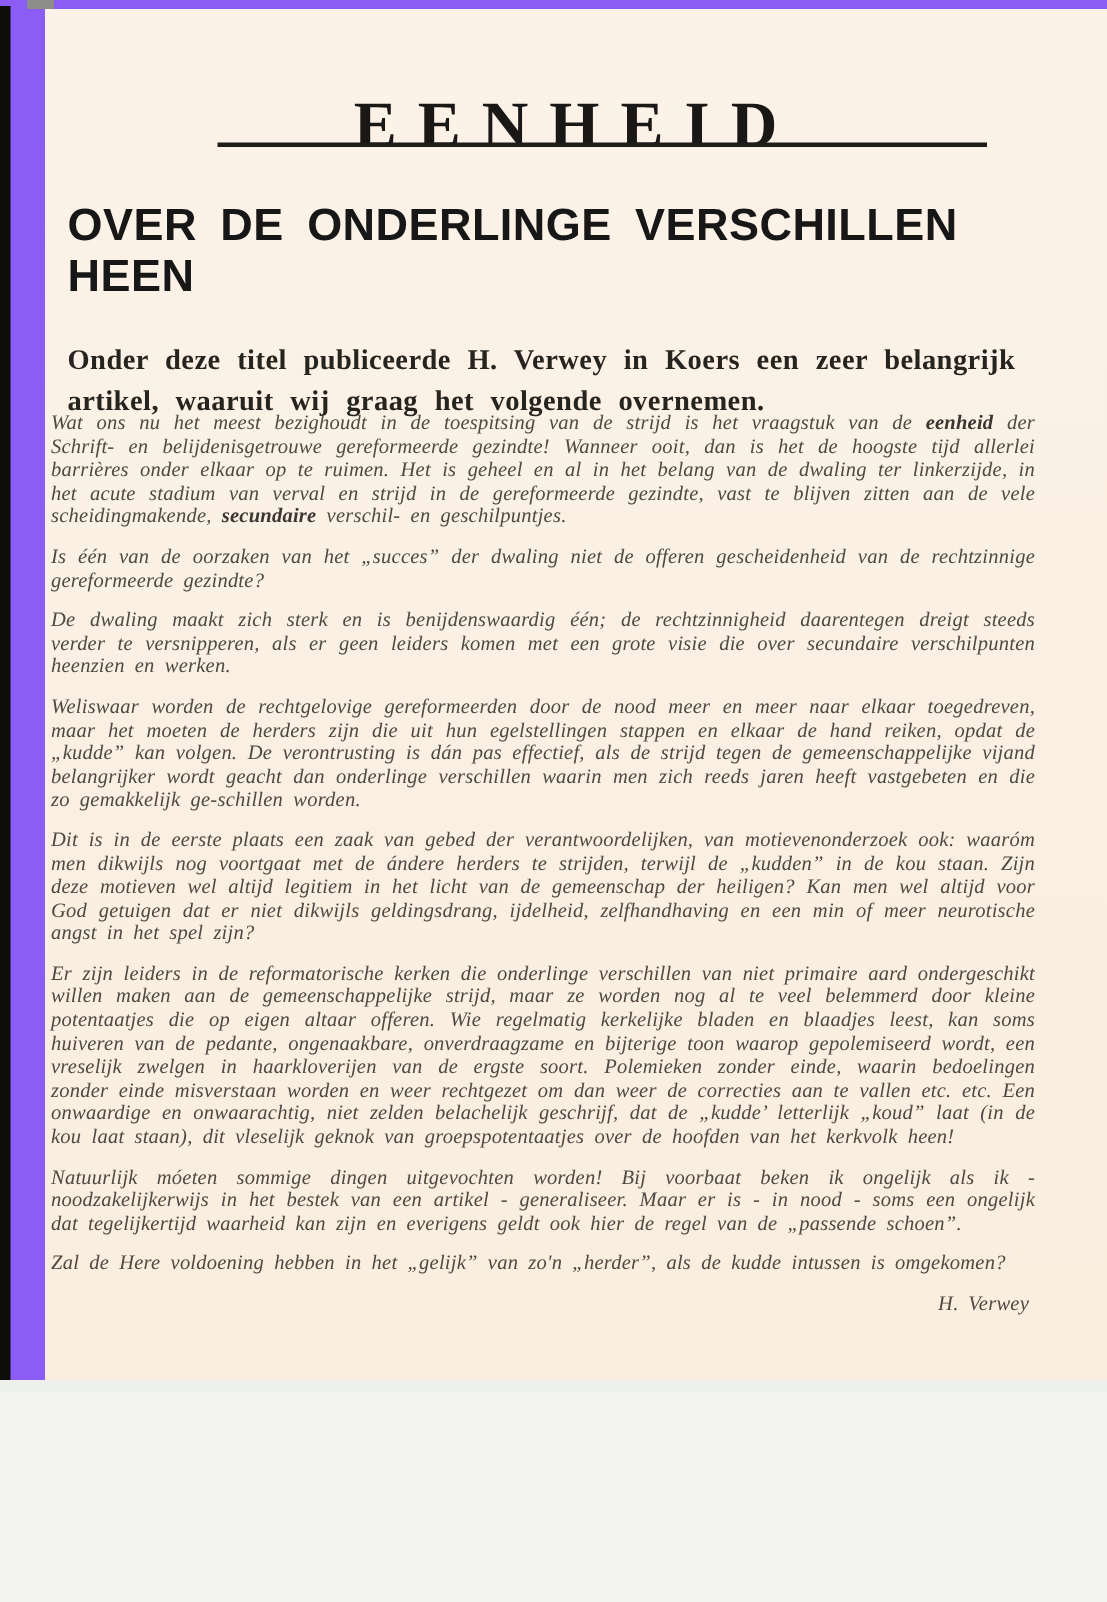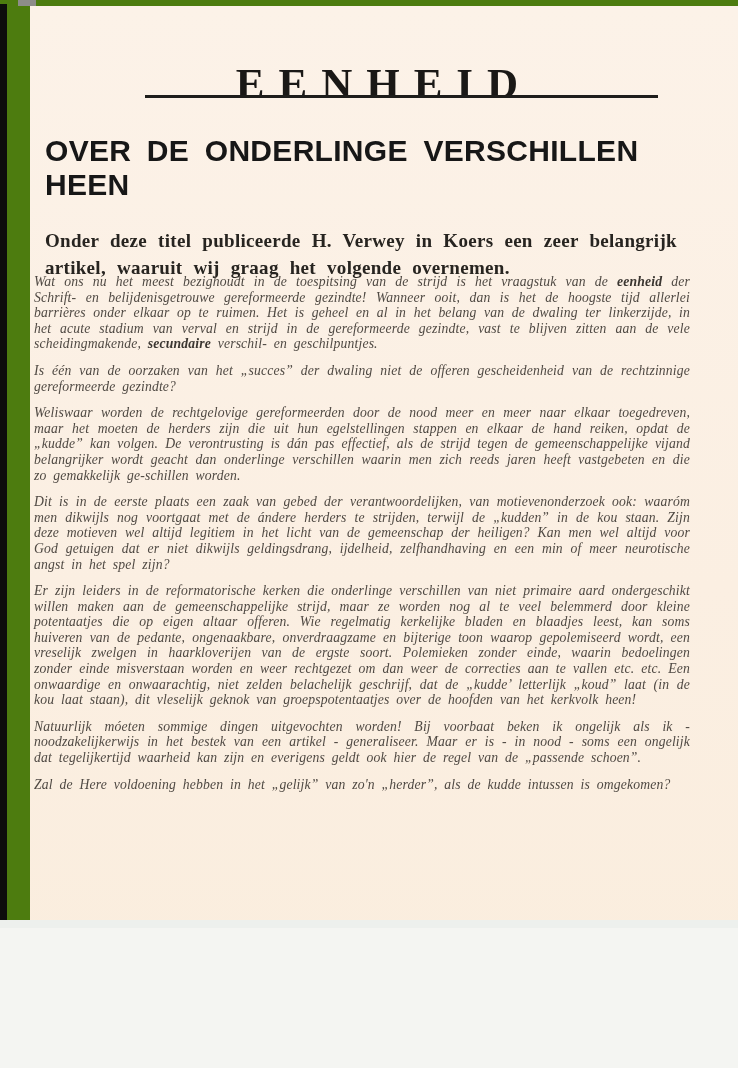--- a/index.html
+++ b/index.html
@@ -3,21 +3,21 @@
 <meta charset="utf-8">
 <style>
   html, body { margin:0; padding:0; }
   body {
     width:738px; height:1068px;
     font-family:"Liberation Serif", serif;
     background:#f4f5f2;
   }
   .canvas {
     position:relative; width:738px; height:928px;
-    background:#4d7c0f; overflow:hidden;
+    background:#8b5cf6; overflow:hidden;
   }
   
   .page {
     position:absolute; left:30px; top:6px; width:708px; height:1054px;
     background:linear-gradient(180deg,#fcf2e8 0%, #fbefe2 55%, #faeddd 100%);
   }
   
   .scan-bar {
     position:absolute; left:0; top:4px; width:7px; height:1028px;
     background:#0d0d0c;
@@ -87,26 +87,28 @@
     <div class="title-rule"></div>
 
     <h2 class="headline">OVER DE ONDERLINGE VERSCHILLEN HEEN</h2>
 
     <p class="intro">Onder deze titel publiceerde H. Verwey in Koers een zeer belangrijk artikel, waaruit wij graag het volgende overnemen.</p>
 
     <div class="article">
       <p><span>Wat ons nu het meest bezighoudt in de toespitsing van de strijd is het vraagstuk van de </span><span class="b">eenheid</span><span> der Schrift- en belijdenisgetrouwe gereformeerde gezindte! Wanneer ooit, dan is het de hoogste tijd allerlei barrières onder elkaar op te ruimen. Het is geheel en al in het belang van de dwaling ter linkerzijde, in het acute stadium van verval en strijd in de gereformeerde gezindte, vast te blijven zitten aan de vele scheidingmakende, </span><span class="b">secundaire</span><span> verschil- en geschilpuntjes.</span></p>
 
       <p>Is één van de oorzaken van het „succes” der dwaling niet de offeren gescheidenheid van de rechtzinnige gereformeerde gezindte?</p>
+      <p>De dwaling maakt zich sterk en is benijdenswaardig één; de rechtzinnigheid daarentegen dreigt steeds verder te versnipperen, als er geen leiders komen met een grote visie die over secundaire verschilpunten heenzien en werken.</p>
       <p>Weliswaar worden de rechtgelovige gereformeerden door de nood meer en meer naar elkaar toegedreven, maar het moeten de herders zijn die uit hun egelstellingen stappen en elkaar de hand reiken, opdat de „kudde” kan volgen. De verontrusting is dán pas effectief, als de strijd tegen de gemeenschappelijke vijand belangrijker wordt geacht dan onderlinge verschillen waarin men zich reeds jaren heeft vastgebeten en die zo gemakkelijk ge-schillen worden.</p>
       <p>Dit is in de eerste plaats een zaak van gebed der verantwoordelijken, van motievenonderzoek ook: waaróm men dikwijls nog voortgaat met de ándere herders te strijden, terwijl de „kudden” in de kou staan. Zijn deze motieven wel altijd legitiem in het licht van de gemeenschap der heiligen? Kan men wel altijd voor God getuigen dat er niet dikwijls geldingsdrang, ijdelheid, zelfhandhaving en een min of meer neurotische angst in het spel zijn?</p>
       <p>Er zijn leiders in de reformatorische kerken die onderlinge verschillen van niet primaire aard ondergeschikt willen maken aan de gemeenschappelijke strijd, maar ze worden nog al te veel belemmerd door kleine potentaatjes die op eigen altaar offeren. Wie regelmatig kerkelijke bladen en blaadjes leest, kan soms huiveren van de pedante, ongenaakbare, onverdraagzame en bijterige toon waarop gepolemiseerd wordt, een vreselijk zwelgen in haarkloverijen van de ergste soort. Polemieken zonder einde, waarin bedoelingen zonder einde misverstaan worden en weer rechtgezet om dan weer de correcties aan te vallen etc. etc. Een onwaardige en onwaarachtig, niet zelden belachelijk geschrijf, dat de „kudde’ letterlijk „koud” laat (in de kou laat staan), dit vleselijk geknok van groepspotentaatjes over de hoofden van het kerkvolk heen!</p>
       <p>Natuurlijk móeten sommige dingen uitgevochten worden! Bij voorbaat beken ik ongelijk als ik - noodzakelijkerwijs in het bestek van een artikel - generaliseer. Maar er is - in nood - soms een ongelijk dat tegelijkertijd waarheid kan zijn en everigens geldt ook hier de regel van de „passende schoen”.</p>
       <p>Zal de Here voldoening hebben in het „gelijk” van zo'n „herder”, als de kudde intussen is omgekomen?</p>
 
+      <div class="signature">H. Verwey</div>
     </div>
 
   </div>
 
   <div class="bottom-rule-seg1"></div>
   <div class="bottom-rule-seg2"></div>
 
   <div class="scan-bar"></div>
   <div class="scan-smudge"></div>
   <div class="bottom-strip"></div>

